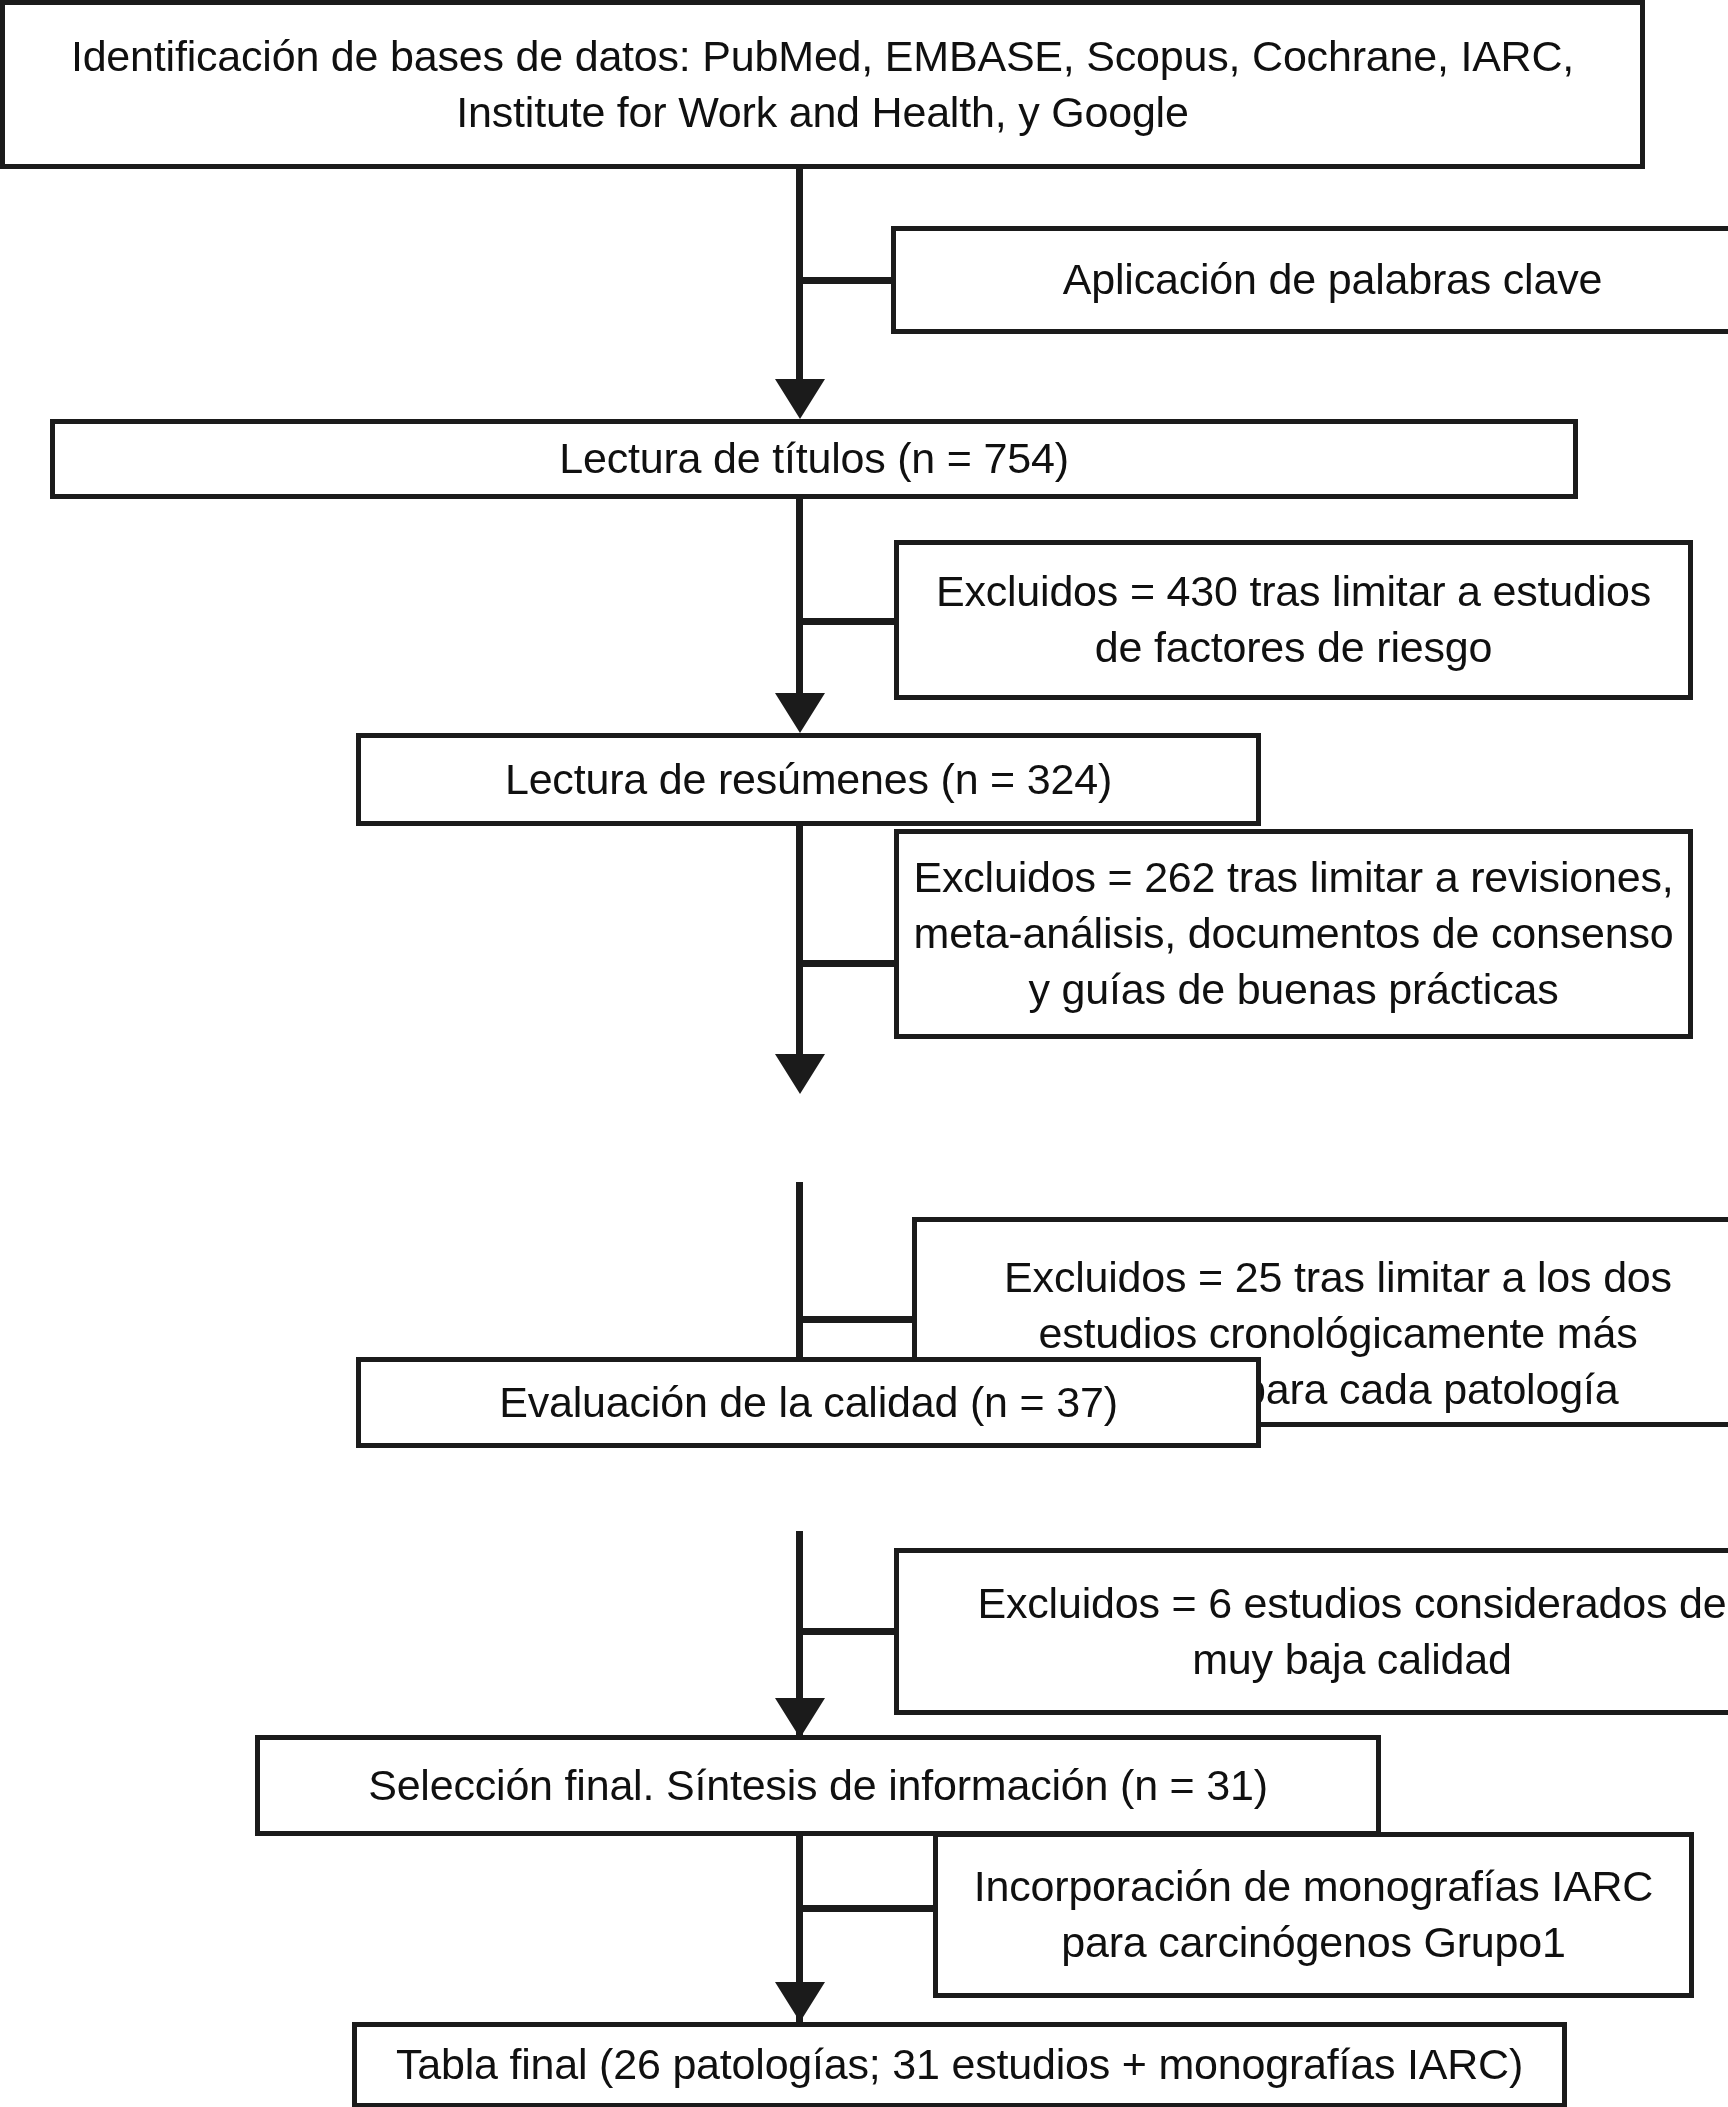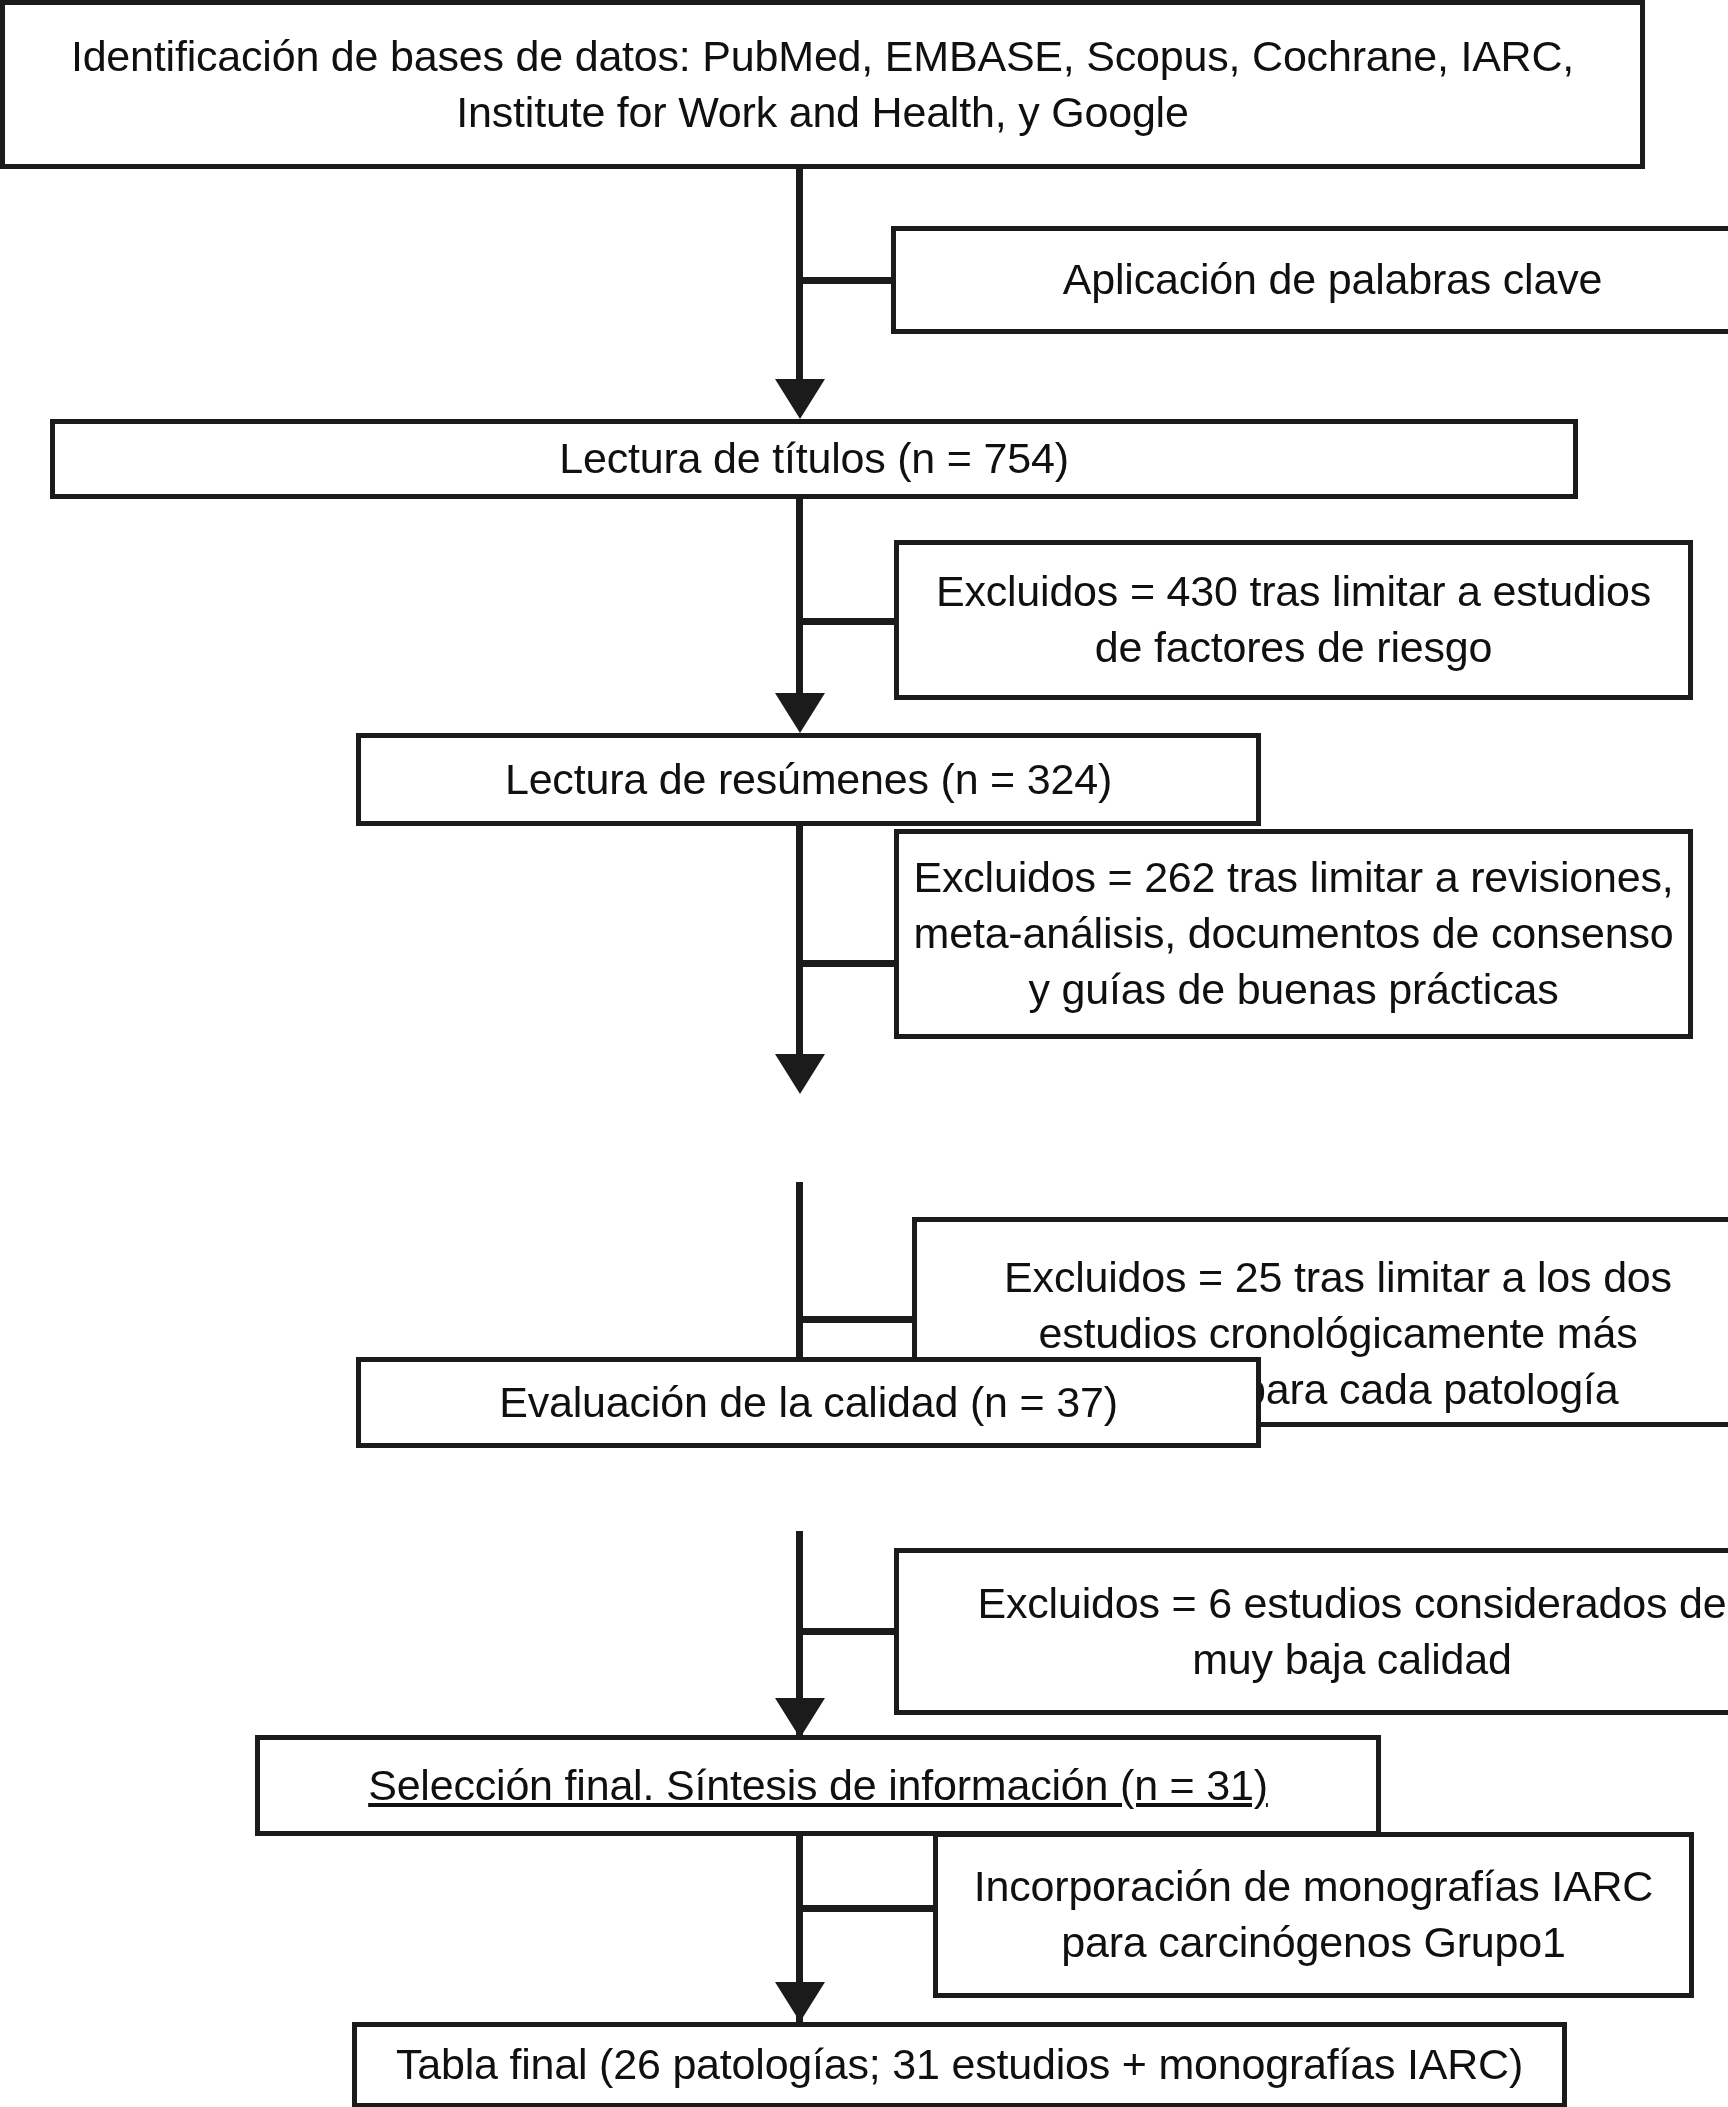--- a/index.html
+++ b/index.html
@@ -103,21 +103,21 @@
 
   <div class="box" style="left:356px; top:1357px; width:905px; height:91px;">
     <span class="txt">Evaluación de la calidad (n = 37)</span>
   </div>
 
   <div class="box" style="left:894px; top:1548px; width:916px; height:167px;">
     <span class="txt">Excluidos = 6 estudios considerados de
 muy baja calidad</span>
   </div>
 
-  <div class="box" style="left:255px; top:1735px; width:1126px; height:101px;text-decoration:underline;">
+  <div class="box" style="left:255px; top:1735px; width:1126px; height:101px;">
     <span class="txt">Selección final. Síntesis de información (n = 31)</span>
   </div>
 
   <div class="box" style="left:933px; top:1832px; width:761px; height:166px;">
     <span class="txt">Incorporación de monografías IARC
 para carcinógenos Grupo1</span>
   </div>
 
   <div class="box" style="left:352px; top:2022px; width:1215px; height:86px;">
     <span class="txt">Tabla final (26 patologías; 31 estudios + monografías IARC)</span>

